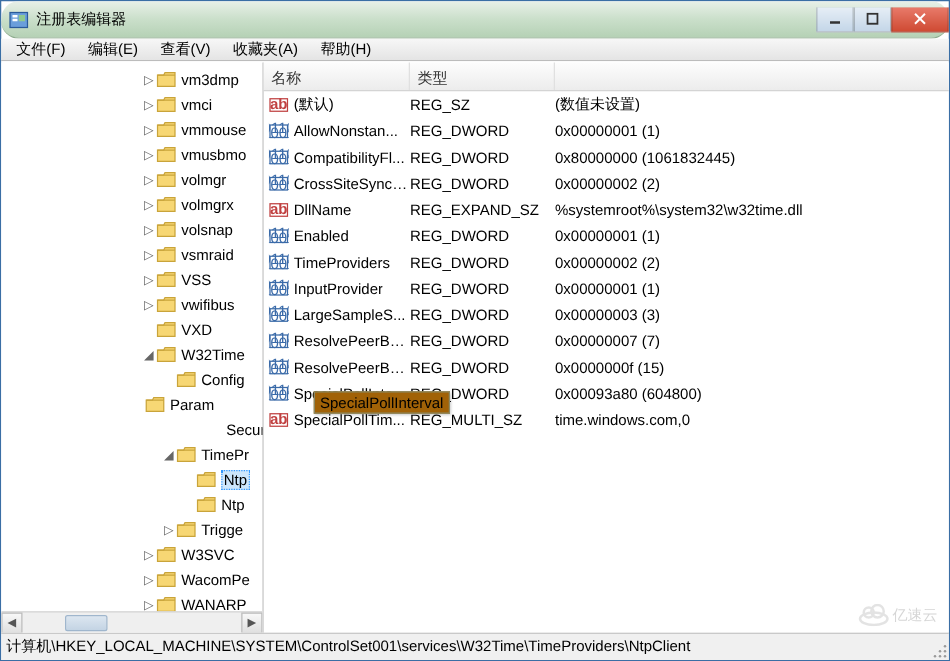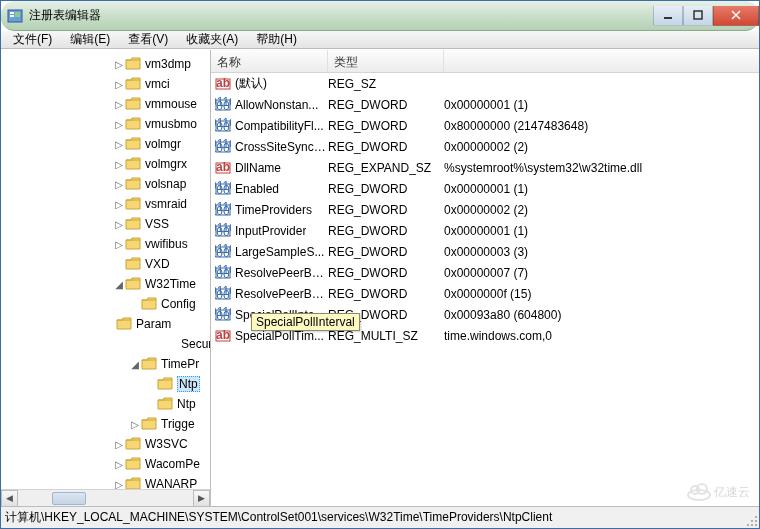--- a/index.html
+++ b/index.html
@@ -44,21 +44,21 @@
   .col-data { flex:1; }
   .listbody { flex:1; overflow:hidden; }
   .row { display:flex; align-items:center; height:21px; padding-left:4px; }
   .row .c-name { width:111px; display:flex; align-items:center; overflow:hidden; text-overflow:ellipsis; white-space:nowrap; }
   .row .c-type { width:116px; padding-left:2px; white-space:nowrap; }
   .row .c-data { flex:1; padding-left:2px; white-space:nowrap; }
   .valico { width:16px; height:16px; margin-right:4px; flex-shrink:0; }
   .valname { overflow:hidden; text-overflow:ellipsis; white-space:nowrap; }
 
   
-  .tooltip { position:absolute; background:#fef9c3; border:1px solid #8a8a66; padding:1px 4px; font-size:12px; box-shadow:1px 1px 2px rgba(0,0,0,.2); }
+  .tooltip { position:absolute; background:#a16207; border:1px solid #8a8a66; padding:1px 4px; font-size:12px; box-shadow:1px 1px 2px rgba(0,0,0,.2); }
 
   
   .statusbar { height:22px; border-top:1px solid #bcbcbc; background:#f0f0f0; display:flex; align-items:center; padding-left:4px; }
   .resize-grip { position:absolute; right:2px; bottom:2px; width:14px; height:14px; }
 
   
   .watermark { position:absolute; right:10px; bottom:28px; opacity:.4; font-size:13px; color:#999; display:flex; align-items:center; gap:2px; pointer-events:none; }
 </style>
 </head>
 <body>
@@ -299,20 +299,21 @@
       <div class="listbody" id="list-body">
           <div class="row">
             <div class="c-name">
               <svg class="valico" viewBox="0 0 16 16">
                 <rect x="1" y="3" width="14" height="10" fill="#fff" stroke="#c04040"></rect>
                 <text x="8" y="11" font-size="8" text-anchor="middle" fill="#c04040" font-weight="bold">ab</text>
               </svg>
               <span class="valname">(默认)</span>
             </div>
             <div class="c-type">REG_SZ</div>
+            <div class="c-data">(数值未设置)</div>
           </div>
           <div class="row">
             <div class="c-name">
               <svg class="valico" viewBox="0 0 16 16">
                 <rect x="1" y="3" width="14" height="10" fill="#fff" stroke="#3a6aa8"></rect>
                 <text x="8" y="9" font-size="5" text-anchor="middle" fill="#3a6aa8">0110</text>
                 <text x="8" y="13" font-size="5" text-anchor="middle" fill="#3a6aa8">1001</text>
               </svg>
               <span class="valname">AllowNonstan...</span>
             </div>
@@ -322,21 +323,21 @@
           <div class="row">
             <div class="c-name">
               <svg class="valico" viewBox="0 0 16 16">
                 <rect x="1" y="3" width="14" height="10" fill="#fff" stroke="#3a6aa8"></rect>
                 <text x="8" y="9" font-size="5" text-anchor="middle" fill="#3a6aa8">0110</text>
                 <text x="8" y="13" font-size="5" text-anchor="middle" fill="#3a6aa8">1001</text>
               </svg>
               <span class="valname">CompatibilityFl...</span>
             </div>
             <div class="c-type">REG_DWORD</div>
-            <div class="c-data">0x80000000 (2147483648)</div>
+            <div class="c-data">0x80000000 (1061832445)</div>
           </div>
           <div class="row">
             <div class="c-name">
               <svg class="valico" viewBox="0 0 16 16">
                 <rect x="1" y="3" width="14" height="10" fill="#fff" stroke="#3a6aa8"></rect>
                 <text x="8" y="9" font-size="5" text-anchor="middle" fill="#3a6aa8">0110</text>
                 <text x="8" y="13" font-size="5" text-anchor="middle" fill="#3a6aa8">1001</text>
               </svg>
               <span class="valname">CrossSiteSyncF...</span>
             </div>

